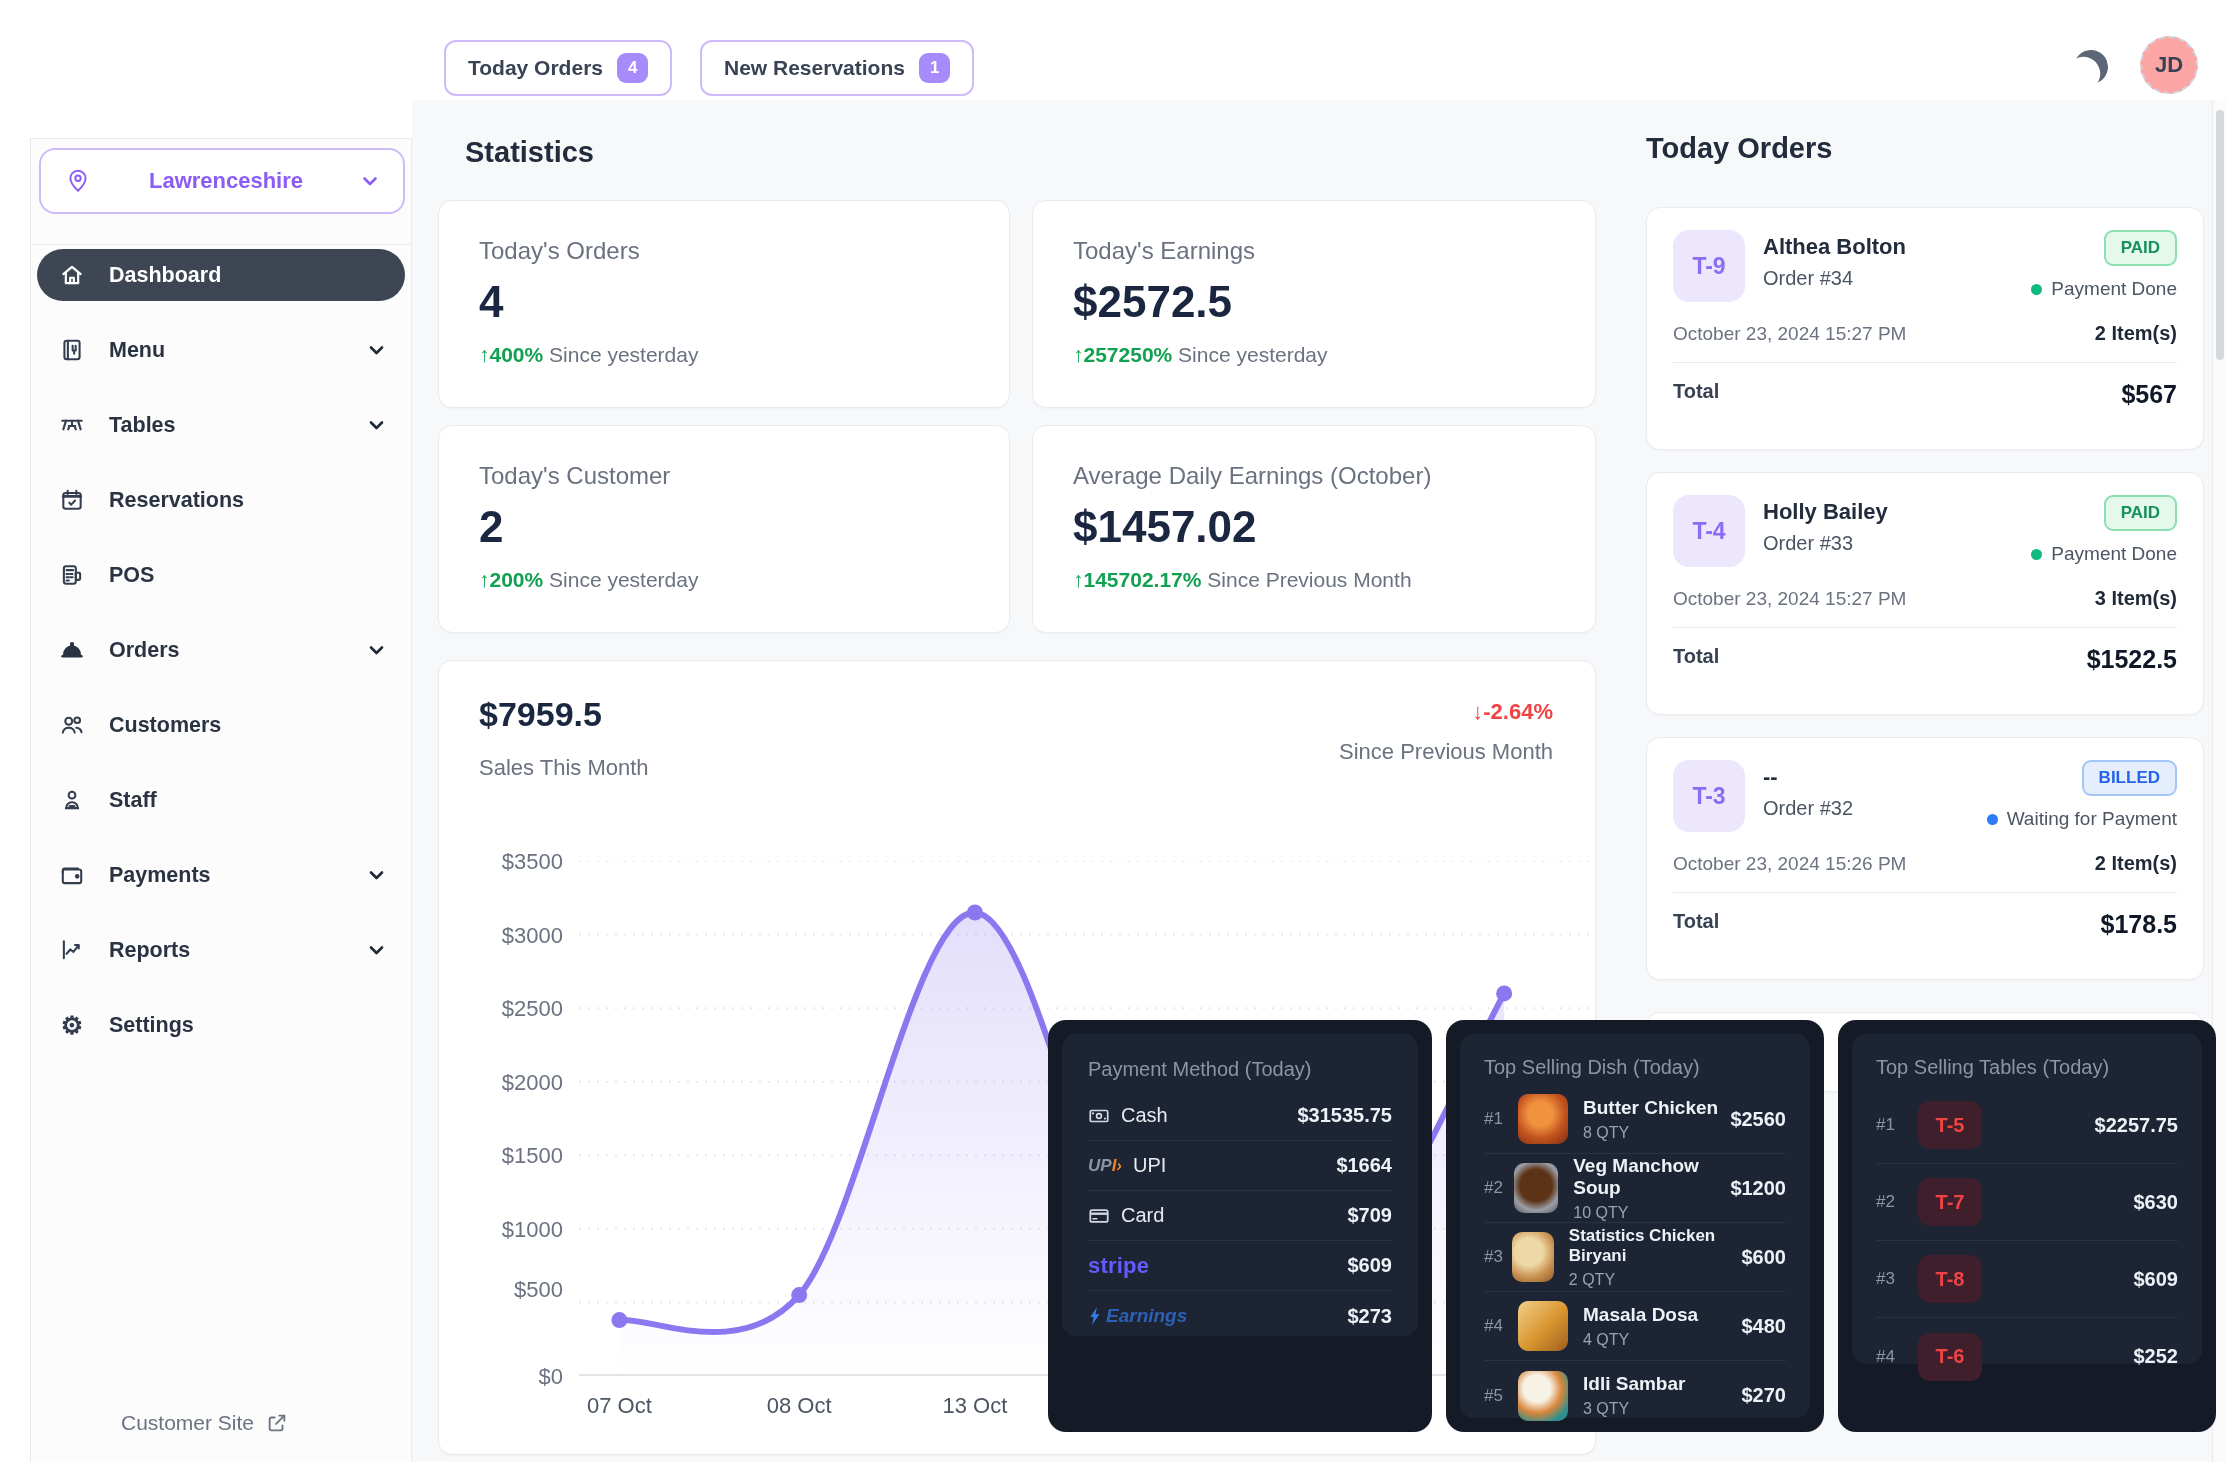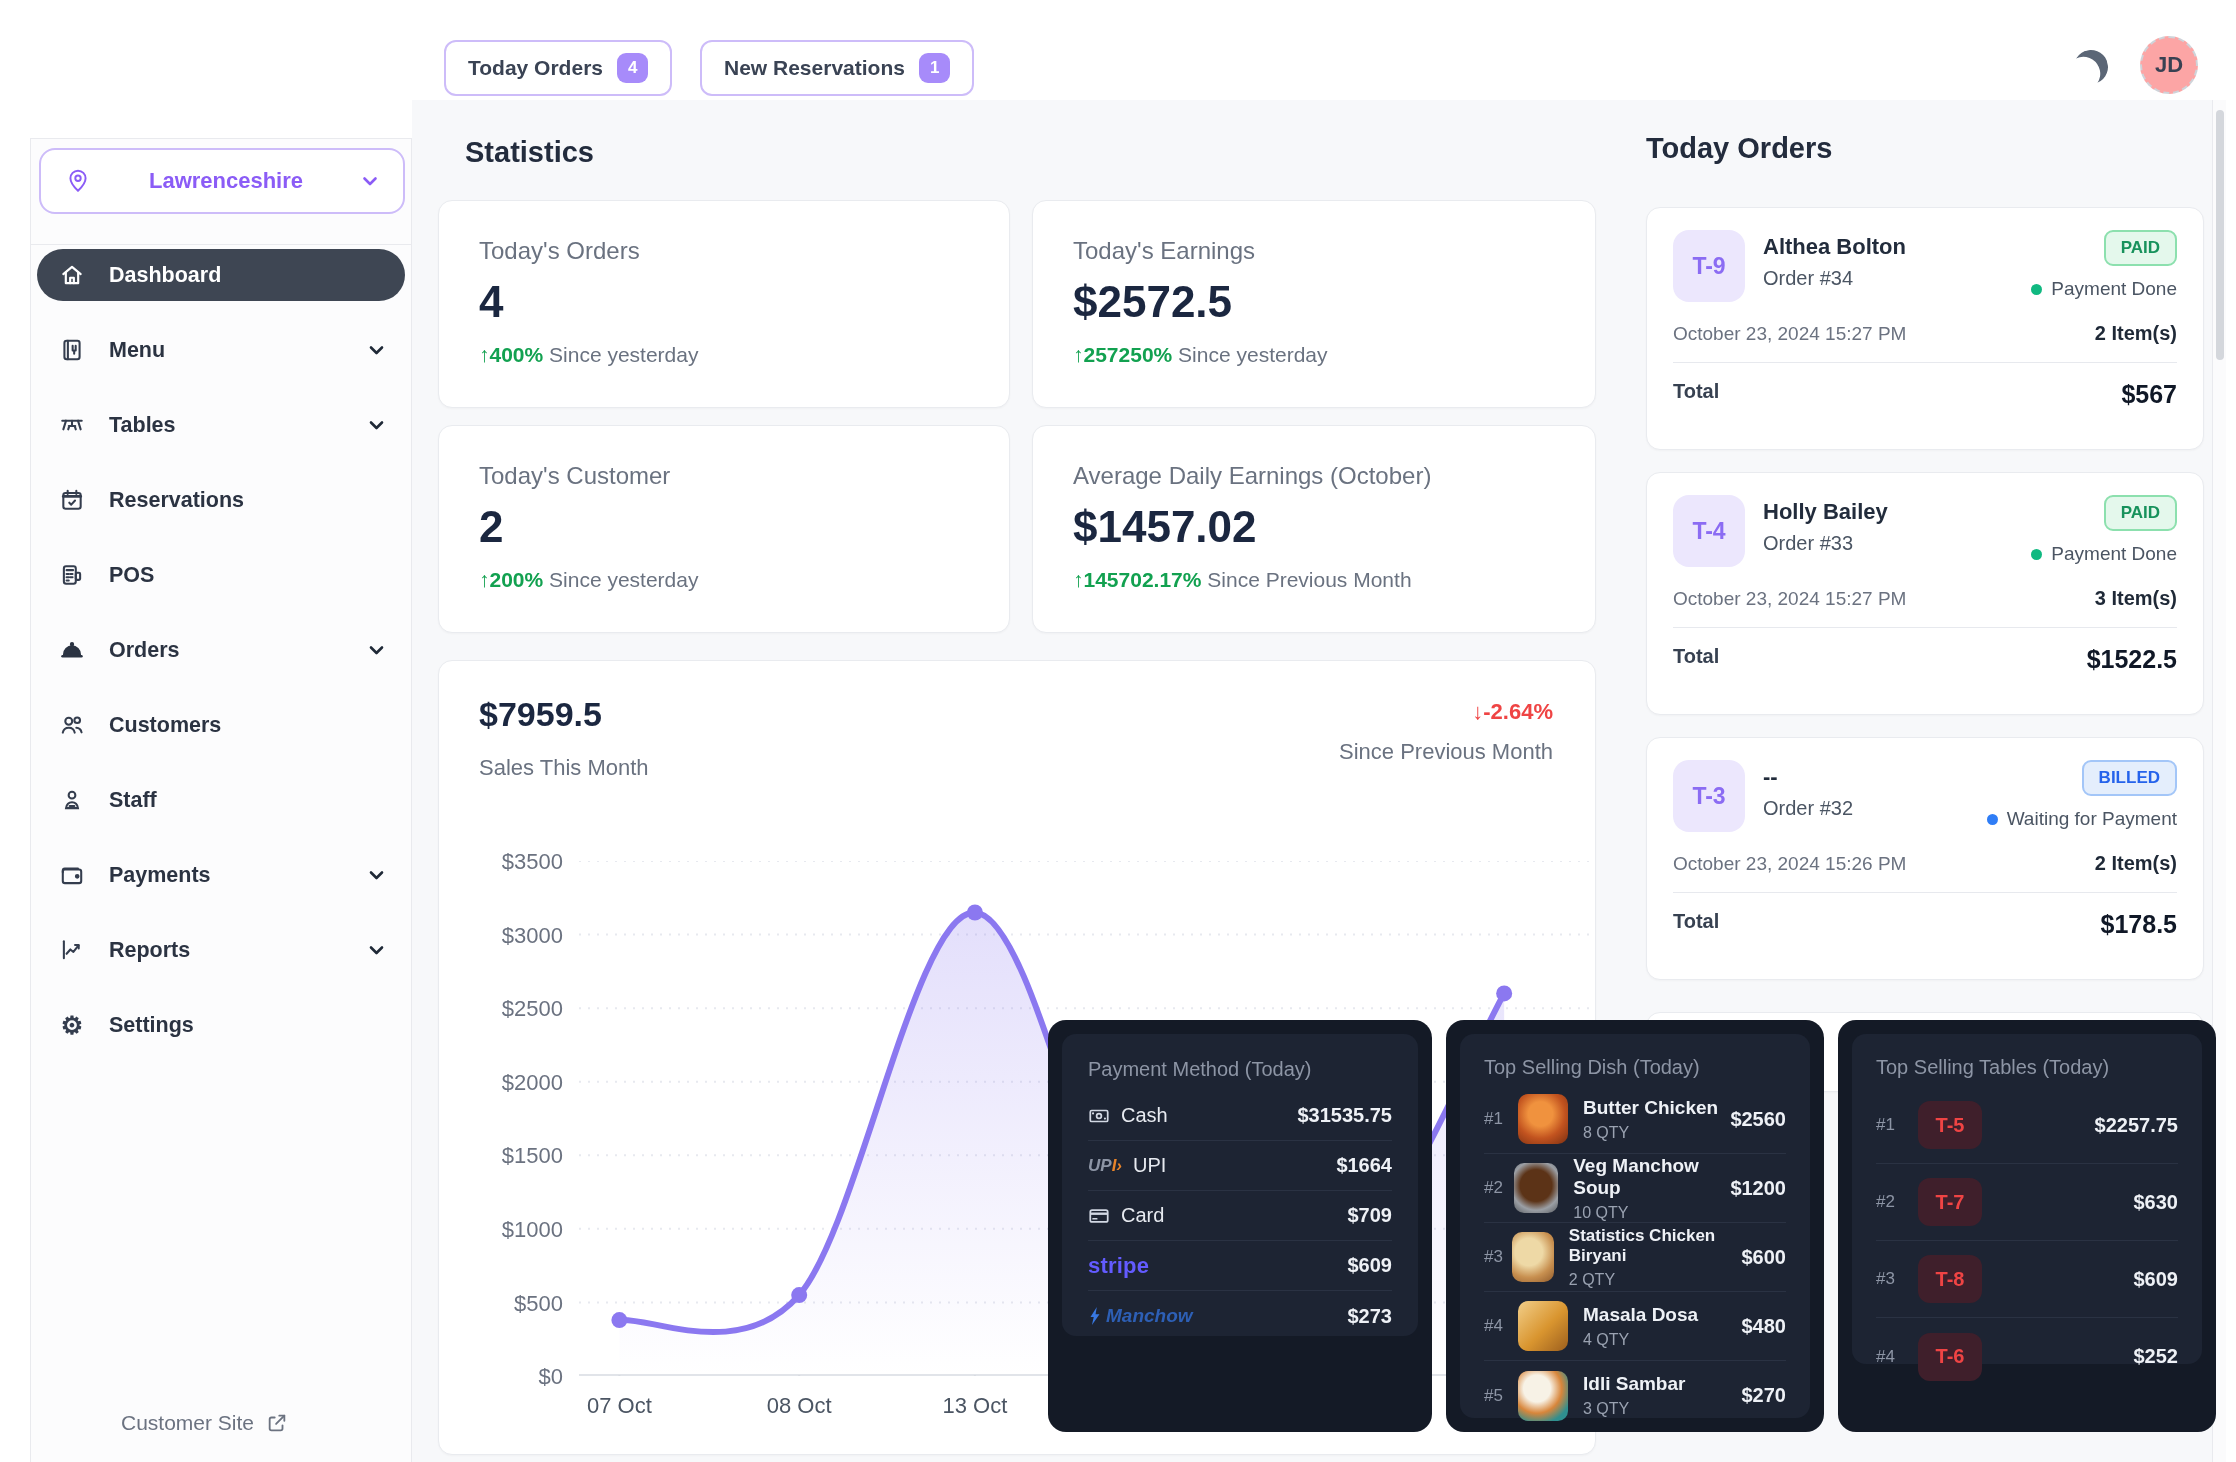--- a/index.html
+++ b/index.html
@@ -301,21 +301,21 @@
   <div class="stat-delta"><span class="up">↑</span><span class="up">145702.17%</span> <span>Since Previous Month</span></div>
 </div>
 
 <div class="abs card chart-card">
   <div class="abs chart-title">$7959.5</div>
   <div class="abs chart-sub">Sales This Month</div>
   <div class="abs chart-delta"><span>↓</span><span>-2.64%</span></div>
   <div class="abs chart-delta-note">Since Previous Month</div>
   <div class="abs ylabels" id="ylabels">
       <div style="top: 503px;">$0</div>
-      <div style="top: 430px;">$500</div>
+      <div style="top: 416px;">$500</div>
       <div style="top: 355.857px;">$1000</div>
       <div style="top: 282.286px;">$1500</div>
       <div style="top: 208.714px;">$2000</div>
       <div style="top: 135.143px;">$2500</div>
       <div style="top: 61.5714px;">$3000</div>
       <div style="top: -12px;">$3500</div>
     </div>
   <div class="abs plot">
     <svg id="chart-svg" width="1010" height="515" viewBox="0 0 1010 515">
       <defs>
@@ -470,21 +470,21 @@
             <span class="stripe-logo">stripe</span>
           </span>
         <span class="p-amt">$609</span>
       </div>
       <div class="p-row">
         <span class="p-label">
             <span class="rzp">
               <svg width="14" height="18" viewBox="0 0 14 20" fill="#3b82f6">
                 <path d="M9 0 2 11h3.6L3.6 20 12 8H7.6L9 0Z"></path>
               </svg>
-              <span>Manchow</span>
+              <span>Earnings</span>
             </span>
           </span>
         <span class="p-amt">$273</span>
       </div>
     </div>
   </div>
 </div>
 
 <div class="abs dark-panel" style="left:1446px; width:378px;">
   <div class="dark-inner" style="width:350px; height:384px; padding:22px 24px;">

